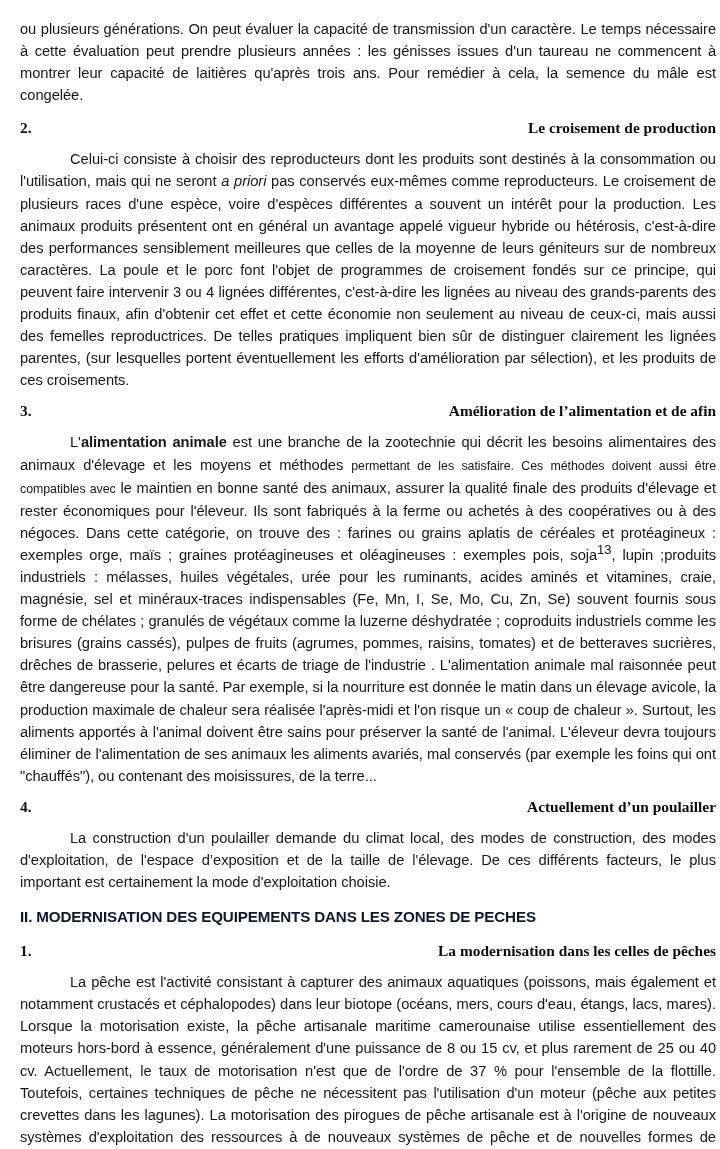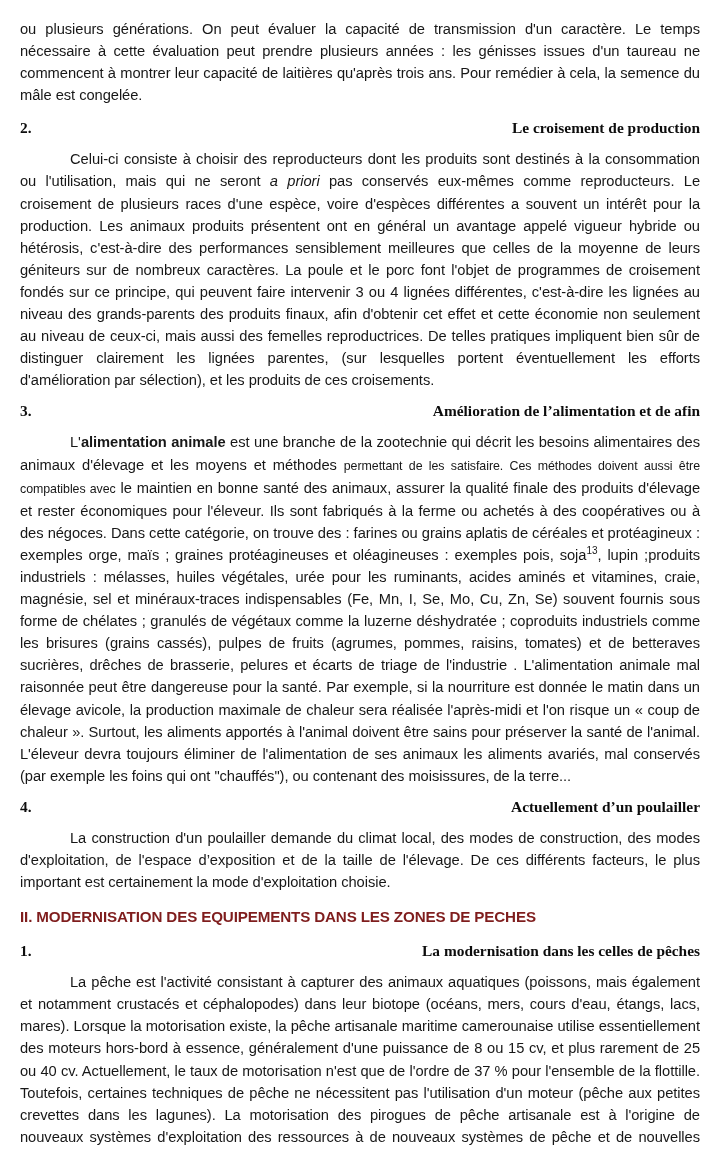--- a/index.html
+++ b/index.html
@@ -12,21 +12,21 @@
     height: 1149px;
     font-family: "Liberation Sans", sans-serif;
     color: #1a1a1a;
     -webkit-font-smoothing: antialiased;
   }
   .page {
     position: relative;
     width: 720px;
     height: 1149px;
     box-sizing: border-box;
-    padding: 18px 20px 0 20px;
+    padding: 18px 4px 0 20px;
     overflow: hidden;
   }
   .body-text {
     font-family: "Liberation Sans", sans-serif;
     font-size: 14.7px;
     line-height: 22.1px;
     text-align: justify;
     text-justify: inter-word;
     color: #171717;
     margin: 0;
@@ -62,29 +62,29 @@
     flex: 1 1 auto;
     text-align: right;
   }
 
   
   .roman-heading {
     font-family: "Liberation Sans", sans-serif;
     font-weight: bold;
     font-size: 15.2px;
     line-height: 20px;
-    color: #7f1d1d;
+    color: #0f172a;
     margin: 0;
     letter-spacing: -0.15px;
   }
 
   b.strong { font-weight: bold; }
   i.ital { }
   sup.sup {
-    font-size: 10px;
+    font-size: 13px;
     vertical-align: super;
     line-height: 0;
   }
   span.small-run {
     font-size: 12.4px;
   }
 </style>
 </head>
 <body>
 

